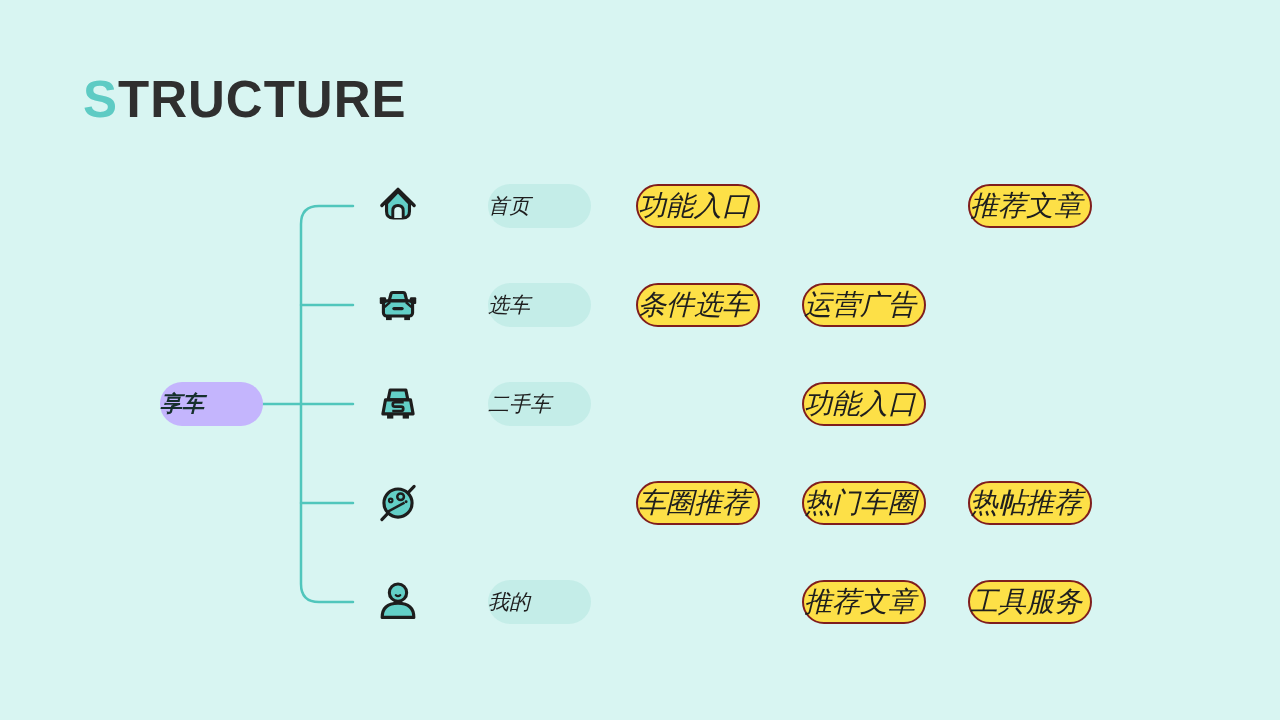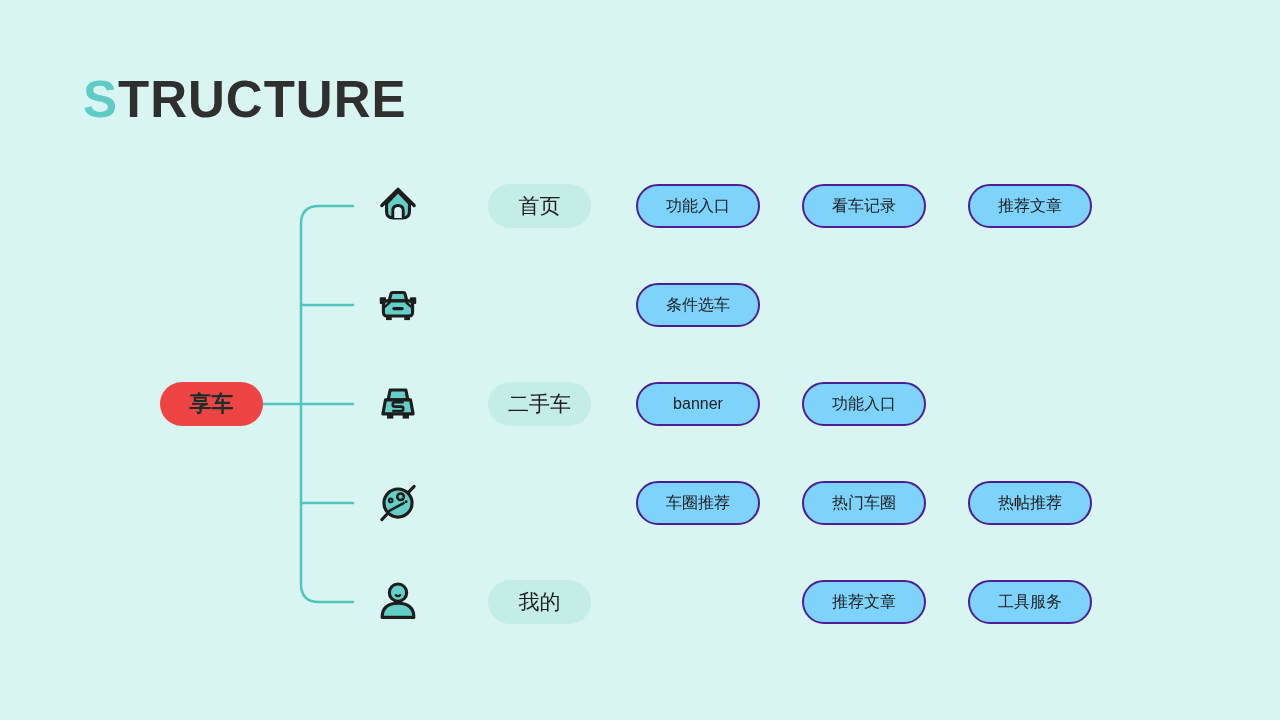--- a/index.html
+++ b/index.html
@@ -36,38 +36,38 @@
     color:#1f1f1f;line-height:1.15;
   }
   
   .connectors{
     position:absolute;left:0;top:0;width:1280px;height:720px;
     pointer-events:none;
   }
   
   .pill{
     position:absolute;height:44px;border-radius:22px;
-    display:flex;align-items:center;justify-content:center;
-    color:#1e1e1e;box-sizing:border-box;white-space:nowrap;
+    display:flex;align-items:center;justify-content:flex-start;
+    color:#1e1e1e;box-sizing:border-box;white-space:nowrap;font-style:italic;
   }
   .root-node{
     left:160px;top:382px;width:103px;
-    background:#ef4444;
+    background:#c4b5fd;
     font-size:22px;font-weight:700;color:#16302d;
   }
   .label-pill{
     left:488px;width:103px;
     background:#c4ede8;
     font-size:21px;font-weight:500;
   }
   .leaf-pill{
     width:124px;
-    background:#7dd3fc;
-    border:2px solid #4c1d95;
-    font-size:16px;font-weight:400;
+    background:#fde047;
+    border:2px solid #7f1d1d;
+    font-size:28px;font-weight:400;
   }
   .leaf-pill.c1{left:636px;}
   .leaf-pill.c2{left:802px;}
   .leaf-pill.c3{left:968px;}
   
   .icon{
     position:absolute;left:373px;width:50px;height:50px;
   }
   .icon svg{width:50px;height:50px;display:block;}
 </style>
@@ -98,58 +98,58 @@
       <path d="M8.5 23.5 L24 8 L39.5 23.5" fill="none" stroke="#1d1d1d" stroke-width="3.2" stroke-linecap="round" stroke-linejoin="round"></path>
       <path d="M19 35.5 V28.5 Q19 23.5 24 23.5 Q29 23.5 29 28.5 V35.5" fill="#d8f5f2" stroke="#1d1d1d" stroke-width="2.8"></path>
     </svg>
   </div>
   <div class="pill label-pill" style="top:184px">
       <span>首页</span>
     </div>
   <div class="pill leaf-pill c1" style="top:184px">
       <span>功能入口</span>
     </div>
-  <div class="pill leaf-pill c2" style="top:184px">
-      <span>看车记录</span>
-    </div>
   <div class="pill leaf-pill c3" style="top:184px">
       <span>推荐文章</span>
     </div>
 
   <div class="icon" style="top:280px">
     <svg viewBox="0 0 48 48">
       <rect x="6.5" y="16.5" width="6" height="6.5" rx="1" fill="#1d1d1d"></rect>
       <rect x="35.5" y="16.5" width="6" height="6.5" rx="1" fill="#1d1d1d"></rect>
       <path d="M15.5 20 L17.3 13.2 Q17.6 12 19 12 H29 Q30.4 12 30.7 13.2 L32.5 20 Z" fill="#63cfc7" stroke="#1d1d1d" stroke-width="3" stroke-linejoin="round"></path>
       <rect x="10" y="20" width="28" height="14.5" rx="3" fill="#63cfc7" stroke="#1d1d1d" stroke-width="3"></rect>
       <path d="M11 26 L16.5 21.2" fill="none" stroke="#1d1d1d" stroke-width="2.4"></path>
       <path d="M37 26 L31.5 21.2" fill="none" stroke="#1d1d1d" stroke-width="2.4"></path>
       <rect x="18.5" y="25.8" width="11" height="3.2" rx="1.6" fill="#1d1d1d"></rect>
       <rect x="12.5" y="34.5" width="5.5" height="4" fill="#1d1d1d"></rect>
       <rect x="30" y="34.5" width="5.5" height="4" fill="#1d1d1d"></rect>
     </svg>
   </div>
+  <div class="pill label-pill" style="top:283px">
+      <span>选车</span>
+    </div>
   <div class="pill leaf-pill c1" style="top:283px">
       <span>条件选车</span>
+    </div>
+  <div class="pill leaf-pill c2" style="top:283px">
+      <span>运营广告</span>
     </div>
 
   <div class="icon" style="top:379px">
     <svg viewBox="0 0 48 48">
       <path d="M16.5 10.5 H31.5 L33.5 20 H14.5 Z" fill="#63cfc7" stroke="#1d1d1d" stroke-width="3" stroke-linejoin="round"></path>
       <path d="M12 20 H36 L38.5 33.5 H9.5 Z" fill="#63cfc7" stroke="#1d1d1d" stroke-width="3" stroke-linejoin="round"></path>
       <path d="M29.5 22.3 H21 Q19 22.3 19 24.1 V24.7 Q19 26.5 21 26.5 H27 Q29 26.5 29 28.3 V28.9 Q29 30.7 27 30.7 H18.5" fill="none" stroke="#1d1d1d" stroke-width="2.6"></path>
       <rect x="13.5" y="33.5" width="6" height="4.5" fill="#1d1d1d"></rect>
       <rect x="28.5" y="33.5" width="6" height="4.5" fill="#1d1d1d"></rect>
     </svg>
   </div>
   <div class="pill label-pill" style="top:382px">
       <span>二手车</span>
-    </div>
-  <div class="pill leaf-pill c1" style="top:382px">
-      <span>banner</span>
     </div>
   <div class="pill leaf-pill c2" style="top:382px">
       <span>功能入口</span>
     </div>
 
   <div class="icon" style="top:478px">
     <svg viewBox="0 0 48 48">
       <line x1="34" y1="13.8" x2="39.5" y2="8" stroke="#1d1d1d" stroke-width="3" stroke-linecap="round"></line>
       <line x1="14" y1="34.2" x2="8.5" y2="40" stroke="#1d1d1d" stroke-width="3" stroke-linecap="round"></line>
       <circle cx="24" cy="24" r="13.5" fill="#63cfc7" stroke="#1d1d1d" stroke-width="3"></circle>

